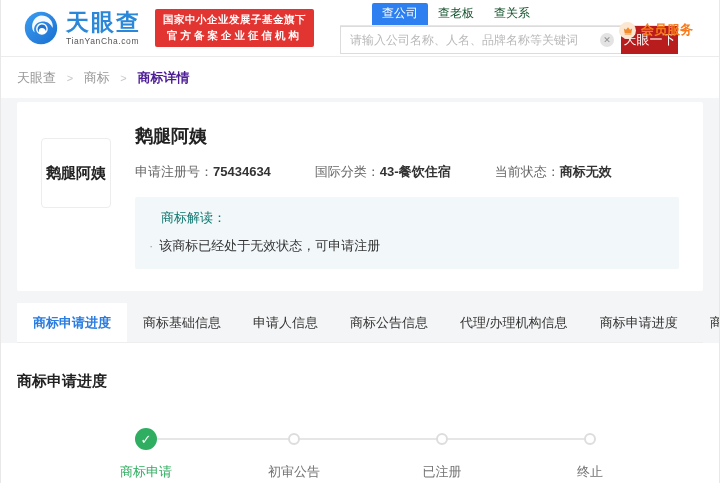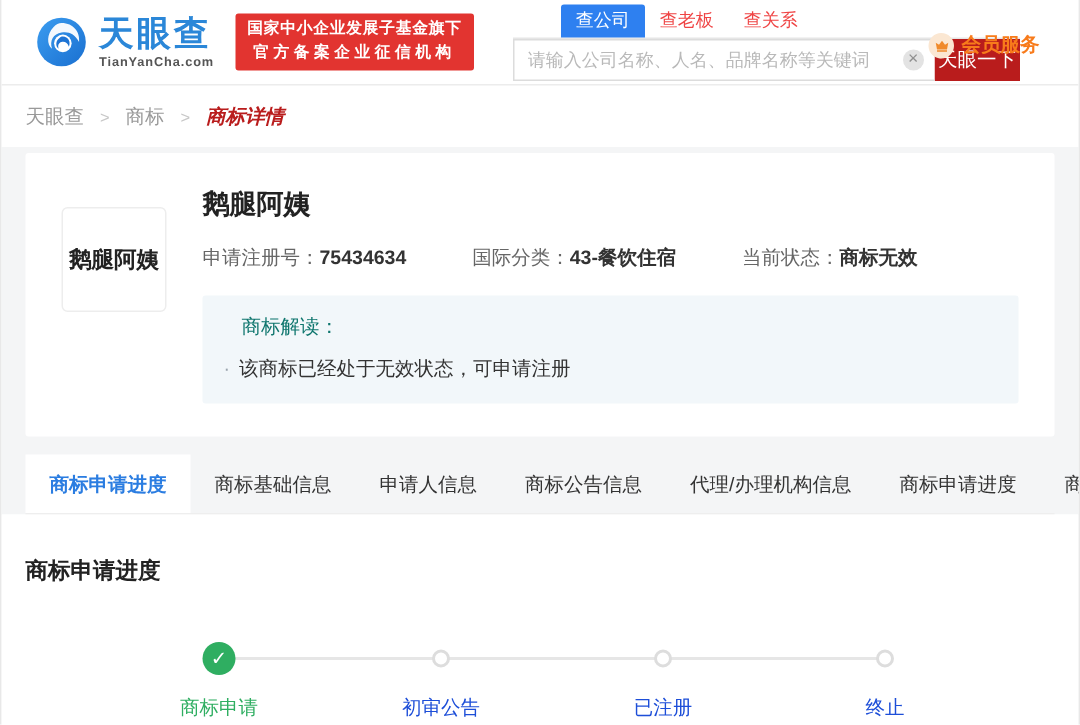--- a/index.html
+++ b/index.html
@@ -10,29 +10,29 @@
     border-left:1px solid #e8e8e8; border-right:1px solid #e8e8e8;
   }
 
   
   .header { height:57px; background:#fff; border-bottom:1px solid #ececec;
     display:flex; align-items:center; padding:0 18px 0 22px; position:relative; }
   .logo { display:flex; align-items:center; cursor:pointer; }
   .logo-icon { width:36px; height:36px; margin-right:7px; }
   .logo-text-wrap { display:flex; flex-direction:column; line-height:1; }
   .logo-cn { font-size:23px; font-weight:bold; color:#2b87d8; letter-spacing:2px; }
-  .logo-en { font-size:8.5px; color:#555; font-weight:bold; letter-spacing:.6px; margin-top:3px; }
+  .logo-en { font-size:8.5px; color:#555; font-weight:normal; letter-spacing:.6px; margin-top:3px; }
   .gov-badge { background:#e23430; color:#fff; margin-left:14px; padding:4px 8px;
     border-radius:2px; text-align:center; line-height:1.45; }
   .gov-badge .l1 { font-size:10.5px; font-weight:bold; letter-spacing:.5px;font-family:Liberation Mono, monospace; }
   .gov-badge .l2 { font-size:10.5px; font-weight:bold; letter-spacing:3px; }
 
   .search-area { margin-left:26px; width:338px; }
   .search-tabs { display:flex; border-bottom:1px solid #e6e6e6;padding-left:32px; }
-  .search-tab { font-size:12px; padding:2px 10px 3px; color:#ef4444; cursor:pointer; }
+  .search-tab { font-size:12px; padding:2px 10px 3px; color:#14532d; cursor:pointer; }
   .search-tab.active { background:#2e80f0; color:#fff; border-radius:2px 2px 0 0; }
   .search-row { display:flex; height:28px; }
   .search-input-wrap { flex:1; position:relative; }
   .search-input { width:100%; height:28px; border:1px solid #dcdcdc; border-right:none;
     padding:0 26px 0 9px; font-size:12px; color:#333; outline:none;
     font-family:"Liberation Sans","DejaVu Sans",sans-serif; }
   .search-input::placeholder { color:#b9b9b9; }
   .clear-icon { position:absolute; right:7px; top:7px; width:14px; height:14px;
     background:#e3e3e3; color:#909090; border-radius:50%; font-size:9px;
     display:flex; align-items:center; justify-content:center; cursor:pointer; }
@@ -42,21 +42,21 @@
   .member { position:absolute; right:26px; top:21px; display:flex; align-items:center;
     cursor:pointer; }
   .crown-wrap { width:17px; height:17px; border-radius:50%; background:#fbe7d2;
     display:flex; align-items:center; justify-content:center; margin-right:5px; }
   .member-label { color:#f87b1b; font-size:13px; font-weight:bold; }
 
   
   .breadcrumb { background:#fff; padding:12px 16px 11px; font-size:13px; }
   .bc-link { color:#999; cursor:pointer; }
   .bc-sep { color:#c8c8c8; margin:0 7px; font-size:11px; }
-  .bc-current { color:#b91c1c; font-weight:bold;font-style:italic; }
+  .bc-current { color:#4c1d95; font-weight:bold; }
 
   
   .gray-band { background:#f4f5f6; padding:4px 16px 0; }
   .tm-card { background:#fff; border-radius:2px; padding:22px 24px 22px; display:flex; }
   .tm-logo-box { width:70px; height:70px; border:1px solid #ededed; border-radius:4px;
     display:flex; align-items:center; justify-content:center; flex:none;
     font-size:15px; font-weight:bold; color:#222; margin-top:14px; }
   .tm-main { flex:1; margin-left:24px; min-width:0; }
   .tm-title { font-size:18px; font-weight:bold; color:#222; margin-bottom:15px; }
   .tm-fields { display:flex; margin-bottom:16px; }
@@ -78,21 +78,21 @@
   .section-heading { font-size:15px; font-weight:bold; color:#222; line-height:20px; }
   .timeline { display:flex; margin:36px 0 0 55px; position:relative; width:592px; }
   .tl-line { position:absolute; top:11px; left:74px; width:444px; height:2px; background:#e6e6e6; }
   .tl-step { width:148px; display:flex; flex-direction:column; align-items:center;
     position:relative; z-index:1; }
   .dot-wrap { height:24px; display:flex; align-items:center; justify-content:center; }
   .dot-done { width:22px; height:22px; border-radius:50%; background:#2fae61; color:#fff;
     font-size:13px; font-weight:bold; display:flex; align-items:center; justify-content:center; }
   .dot-pending { width:12px; height:12px; border-radius:50%; background:#fff;
     border:2px solid #ddd; }
-  .tl-label { margin-top:12px; font-size:13px; color:#1d4ed8; line-height:18px; }
+  .tl-label { margin-top:12px; font-size:13px; color:#737373; line-height:18px; }
   .tl-step.done .tl-label { color:#2fae61; }
 </style>
 </head>
 <body>
 
 <header class="header">
   <div class="logo">
     <svg class="logo-icon" viewBox="0 0 40 40">
       <defs>
         <linearGradient id="lg" x1="0" y1="0" x2="1" y2="1">

